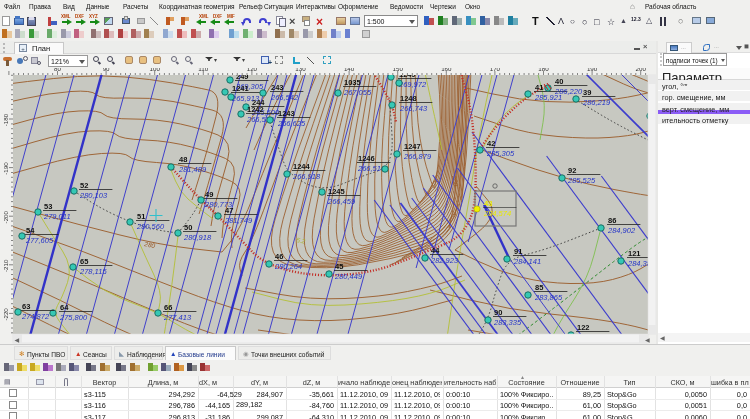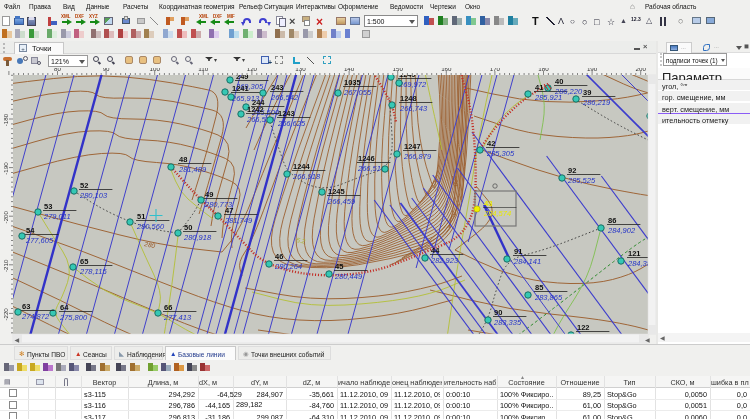--- a/index.html
+++ b/index.html
@@ -148,21 +148,21 @@
     <b class="abs" style="left:331px;top:2px;width:5px;height:9px;background:#7080c8"></b>
     <b class="abs" style="left:336px;top:4px;width:5px;height:7px;background:#bce"></b>
     <b class="abs" style="left:345px;top:2px;width:5px;height:9px;background:#6a80d0"></b>
     <b class="abs" style="left:350px;top:4px;width:5px;height:7px;background:#acе"></b>
     <b class="abs" style="left:362px;top:3px;width:8px;height:8px;background:#d0d0d0;border:1px solid #999"></b>
   </div>
 <div class="abs" style="left:0;top:41px;width:657px;height:13px;background:#ecedeb;border-bottom:1px solid #d8d8d8">
     <div class="abs" style="left:3px;top:2px;width:2px;height:10px;border-left:2px dotted #b8b8b8"></div>
     <div class="abs" style="left:14px;top:1px;width:50px;height:12px;background:#fafafa;border:1px solid #c8c8c8;border-bottom:none">
       <span class="abs" style="left:4px;top:1px;width:8px;height:8px;border:1px solid #7a8aa0;background:#e8f0f8;font-size:6px;line-height:8px;text-align:center;color:#456">+</span>
-      <span class="abs" style="left:17px;top:1px">Точки</span>
+      <span class="abs" style="left:17px;top:1px">План</span>
     </div>
     <b class="abs" style="left:634px;top:7px;width:6px;height:1.5px;background:#555"></b>
     <span class="abs" style="left:643px;top:1px;color:#555;font-size:7.5px;font-weight:bold">×</span>
   </div>
 <div class="abs" style="left:0;top:54px;width:657px;height:14px;background:#f0f0ee">
     <b class="abs" style="left:3px;top:3px;width:9px;height:4px;background:#c87030;border-radius:2px"></b>
     <b class="abs" style="left:6px;top:6px;width:3px;height:6px;background:#7a5a3a"></b>
     <b class="abs" style="left:17px;top:4px;width:6px;height:6px;background:#4878b8;border-radius:3px"></b>
     <b class="abs" style="left:23px;top:2px;width:5px;height:5px;border:1.5px solid #556;border-radius:50%"></b>
     <b class="abs" style="left:31px;top:3px;width:7px;height:7px;background:#c8c8d0;border:1px solid #889"></b>
@@ -529,21 +529,21 @@
     <div class="abs" style="left:5px;top:12px;width:64px;height:13px;background:#fff;border:1px solid #9a9a9a;font-size:6.4px;padding:3px 2px;white-space:nowrap;overflow:hidden">подписи точек (1)<b class="abs" style="right:1px;top:5px;width:0;height:0;border-left:2.5px solid transparent;border-right:2.5px solid transparent;border-top:3.5px solid #555"></b></div>
     <div class="abs" style="left:0;top:27px;width:92px;height:12px;background:#fbfbfb;border-bottom:1px solid #d8d8d8">
       <span class="abs" style="left:4px;top:2px;font-size:13px;color:#222">Параметр</span>
     </div>
     <div class="abs" style="left:0;top:39px;width:92px;height:11px;background:#f1f1f1;border-bottom:1px solid #fff">
       <span class="abs" style="left:4px;top:1.5px;font-size:7.3px;color:#222">угол, °′″</span>
     </div>
     <div class="abs" style="left:0;top:50px;width:92px;height:11px;background:#f1f1f1;border-bottom:1px solid #fff">
       <span class="abs" style="left:4px;top:1.5px;font-size:7.3px;color:#222">гор. смещение, мм</span>
     </div>
-    <div class="abs" style="left:0;top:62px;width:92px;height:11px;background:#f1f1f1;border-bottom:1px solid #8b5cf6">
+    <div class="abs" style="left:0;top:62px;width:92px;height:11px;background:#f1f1f1;border-bottom:4px solid #8b5cf6">
       <span class="abs" style="left:4px;top:1.5px;font-size:7.3px;color:#222">верт. смещение, мм</span>
     </div>
     <div class="abs" style="left:0;top:73px;width:92px;height:11px;background:#f1f1f1;border-bottom:1px solid #fff">
       <span class="abs" style="left:4px;top:1.5px;font-size:7.3px;color:#222">ительность отметку</span>
     </div>
     <div class="abs" style="left:0;top:292px;width:92px;height:9px;background:#f4f4f4">
       <span class="abs" style="left:2px;top:1px;font-size:6px;color:#666">◀</span>
     </div>
   </div>
 <div class="abs" style="left:0;top:344px;width:750px;height:75px;background:#f0f0ee;border-top:1px solid #ccc">

